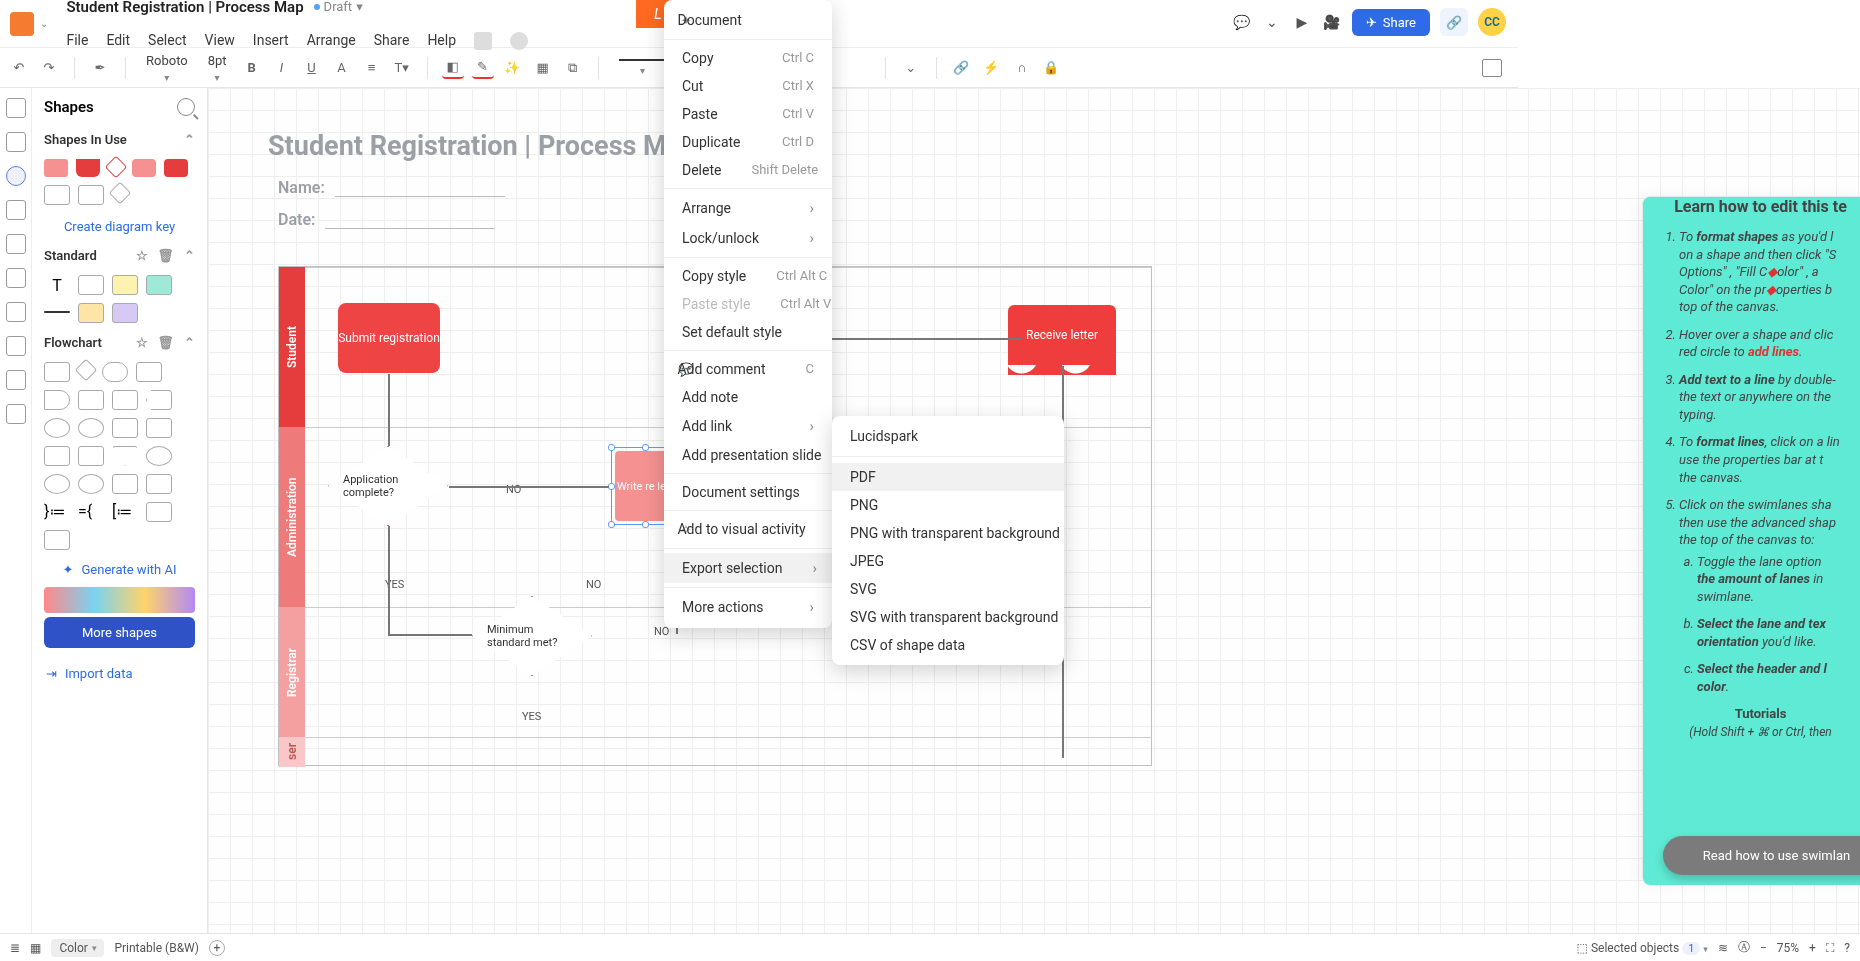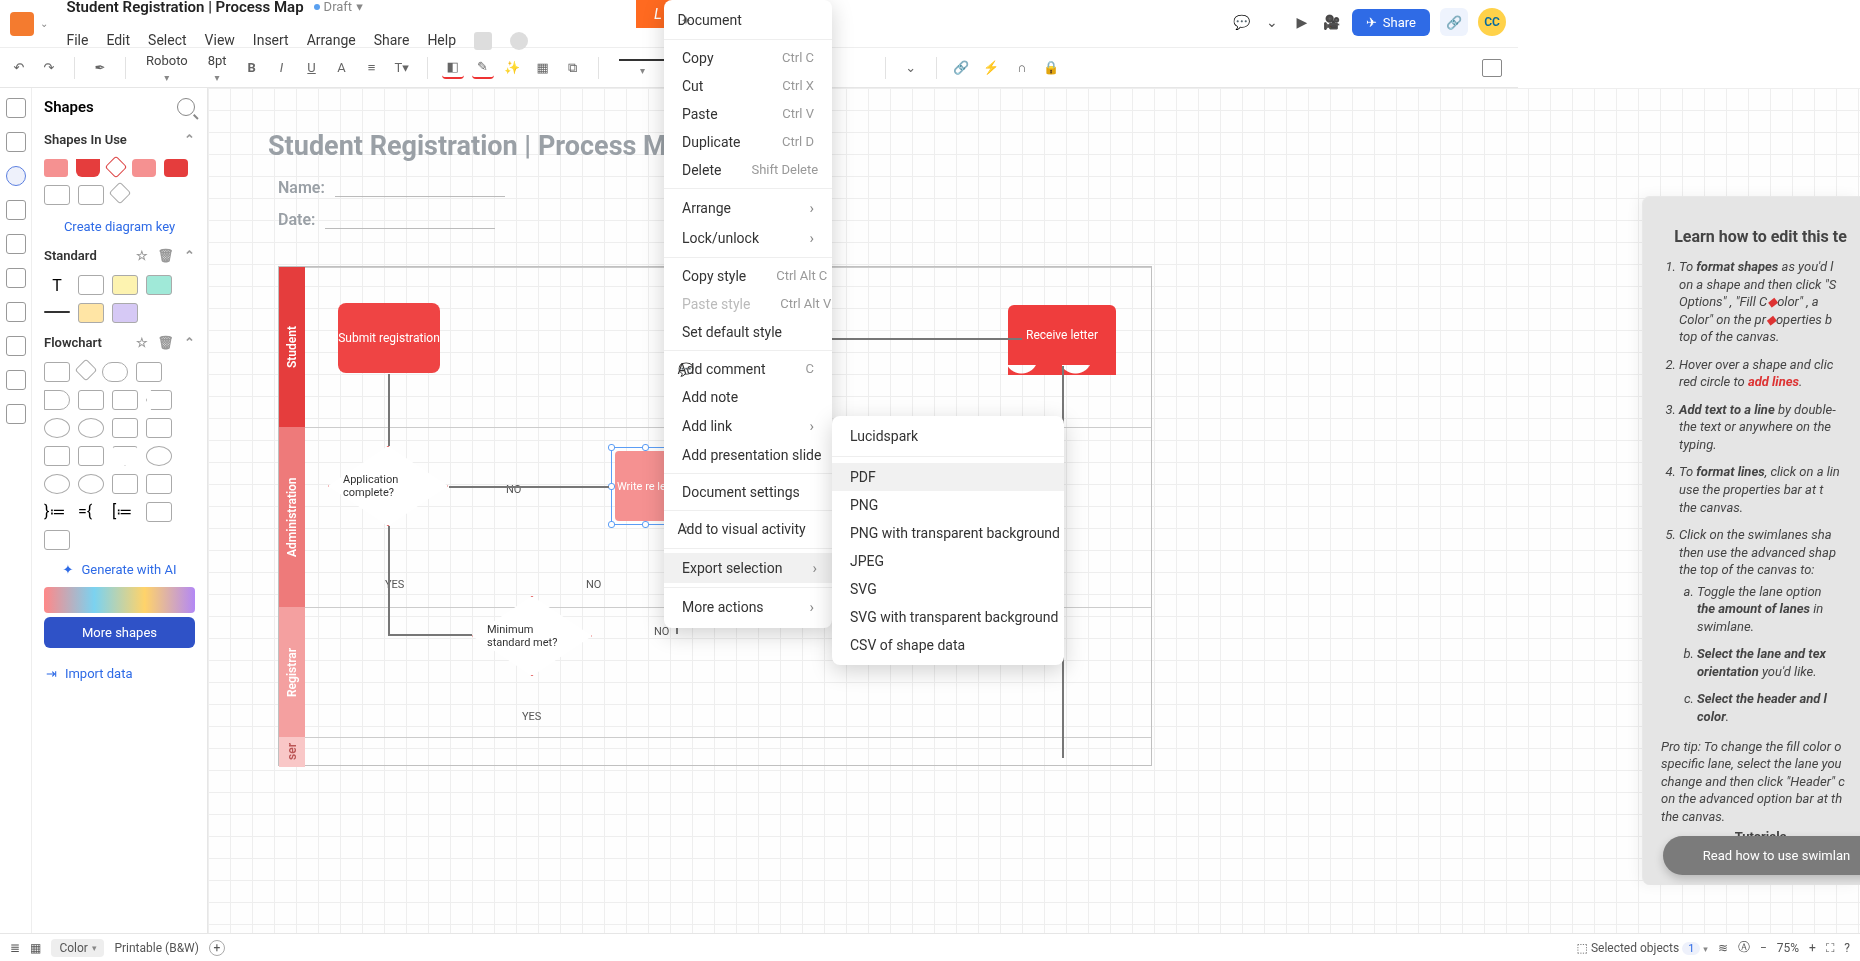--- a/index.html
+++ b/index.html
@@ -94,21 +94,21 @@
 .ctx .row.sub::after{content:'›'; color:#888; font-size:15px;}
 .ctx .row .sc{ color:#999; font-size:13px;}
 .ctx .row.disabled{ color:#bbb;}
 .ctx .sep{ height:1px; background:#eee; margin:4px 0;}
 .ctx .row .ic{ width:16px; height:16px; display:inline-flex; align-items:center; justify-content:center; margin-right:-20px; margin-left:-4px; color:#888; font-size:13px;}
 .ctx1 { left:664px; top:0; width:168px; z-index:50;}
 .ctx2 { left:832px; top:416px; width:232px; z-index:51;}
 .ctx2 .sep{margin:6px 0;}
 
 
-.help-card{ position:absolute; right:0; top:108px; width:218px; bottom:48px; background:#e5e5e5; border-left:1px solid #e8e8e8; border-top:1px solid #e8e8e8; border-radius:8px 0 0 8px; box-shadow:-4px 0 14px rgba(0,0,0,0.05); padding:30px 0 12px 18px; font-size:13px; color:#444; overflow:hidden;}
+.help-card{ position:absolute; right:0; top:108px; width:218px; bottom:48px; background:#5eead4; border-left:1px solid #e8e8e8; border-top:1px solid #e8e8e8; border-radius:8px 0 0 8px; box-shadow:-4px 0 14px rgba(0,0,0,0.05); padding:0 0 12px 18px; font-size:13px; color:#444; overflow:hidden;}
 .help-card h3{ font-size:16px; text-align:center; margin-bottom:12px;}
 .help-card ol{ padding-left:18px; }
 .help-card li{ margin-bottom:10px; line-height:1.35; font-style:italic;}
 .help-card b{ font-weight:700;}
 .help-sub{ list-style:lower-alpha; padding-left:22px; margin-top:4px;}
 .help-tip{ font-style:italic; margin-top:12px; line-height:1.35;}
 .help-tut{ text-align:center; font-weight:700; margin-top:4px; font-style:normal;}
 .help-tutsub{ text-align:center; font-style:italic; font-size:12px; margin-top:4px;}
 .help-btn{ position:absolute; left:20px; right:-30px; bottom:10px; background:#7b7b7b; color:#fff; padding:12px 16px; border-radius:24px; font-size:13px; text-align:center; box-shadow:0 4px 10px rgba(0,0,0,0.2);}
 
@@ -379,21 +379,20 @@
       <li><b>Add text to a line</b><span> by double-</span><br><span>the text or anywhere on the</span><br><span>typing.</span></li>
       <li><span>To </span><b>format lines</b><span>, click on a lin</span><br><span>use the properties bar at t</span><br><span>the canvas.</span></li>
       <li><span>Click on the swimlanes sha</span><br><span>then use the advanced shap</span><br><span>the top of the canvas to:</span>
         <ol class="help-sub">
           <li><span>Toggle the lane option </span><br><b>the amount of lanes</b><span> in </span><br><span>swimlane.</span></li>
           <li><b>Select the lane and tex</b><br><b>orientation</b><span> you'd like.</span></li>
           <li><b>Select the header and l</b><br><b>color</b><span>.</span></li>
         </ol>
       </li>
     </ol>
-    <div class="help-tip">Pro tip: To change the fill color o specific lane, select the lane you change and then click "Header" c on the advanced option bar at th the canvas.</div>
     <div class="help-tut">Tutorials</div>
     <div class="help-tutsub">(Hold Shift + ⌘ or Ctrl, then </div>
     <div class="help-btn">Read how to use swimlan</div>
   </div>
 </div>
 
 <div class="ctx ctx1">
   <div class="row">
       <span><span class="ic">✦</span> <span>Document</span></span>
     </div>

